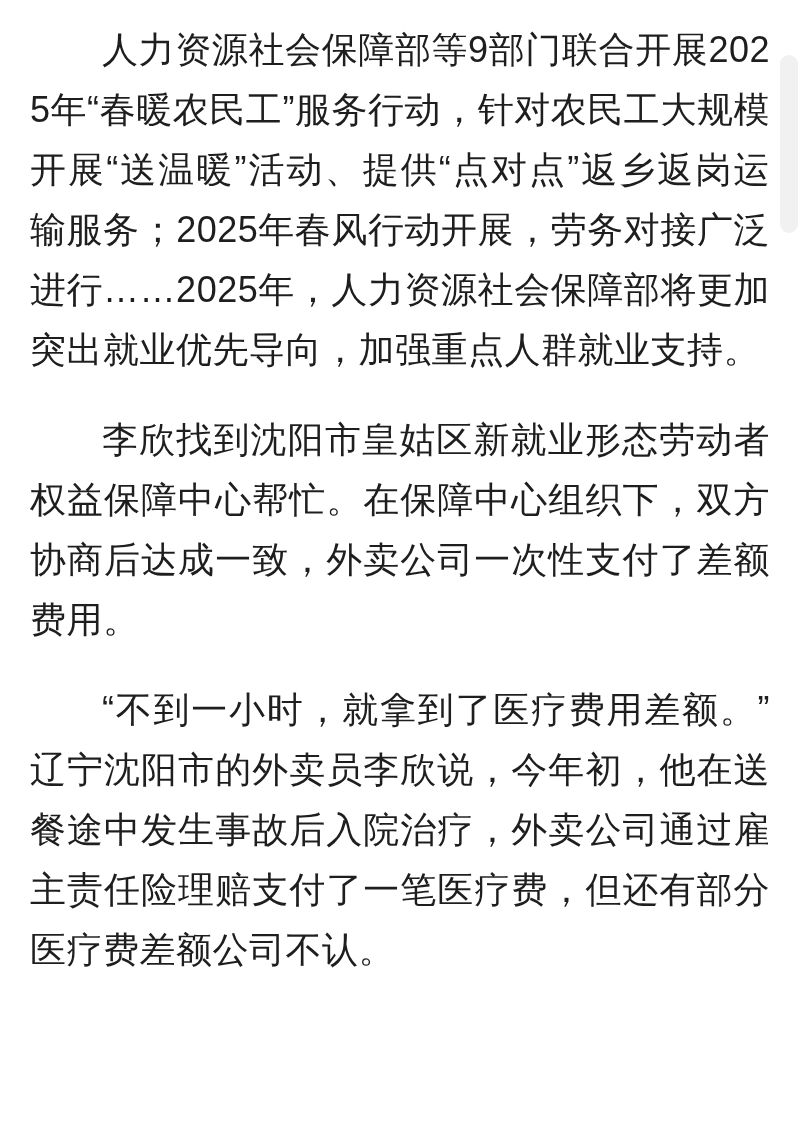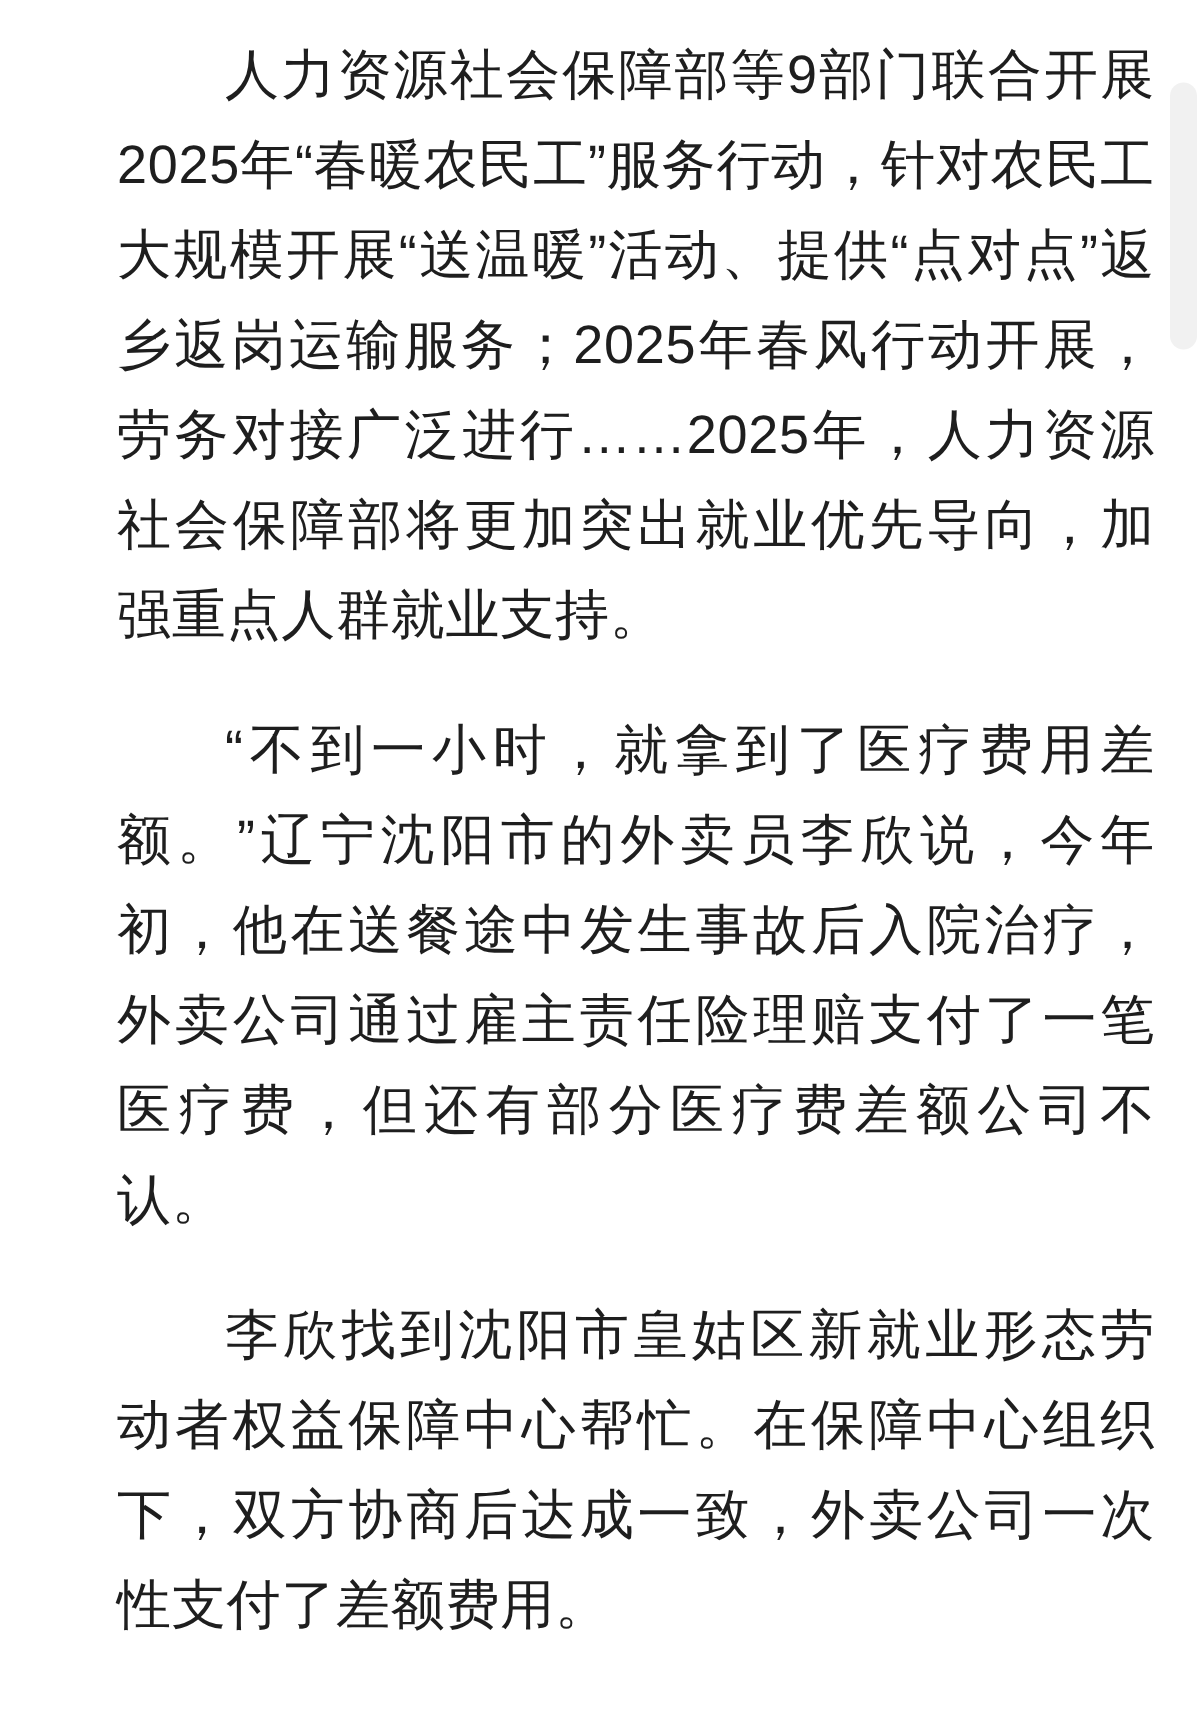--- a/index.html
+++ b/index.html
@@ -9,21 +9,20 @@
     background: #ffffff;
     font-family: "Liberation Sans", "DejaVu Sans", sans-serif;
   }
 
   .page {
     position: relative;
     width: 800px;
     height: 1148px;
     background: #ffffff;
     overflow: hidden;
-    padding-left: 48px;
   }
 
   .article-body {
     padding: 20px 30px 0 30px;
   }
 
   .article-body p {
     font-size: 36px;
     line-height: 60px;
     color: #1e1e1e;
@@ -47,19 +46,19 @@
     border-radius: 9px;
   }
 </style>
 </head>
 <body>
 
 <div class="page">
 
   <main class="article-body">
     <p>人力资源社会保障部等9部门联合开展2025年“春暖农民工”服务行动，针对农民工大规模开展“送温暖”活动、提供“点对点”返乡返岗运输服务；2025年春风行动开展，劳务对接广泛进行……2025年，人力资源社会保障部将更加突出就业优先导向，加强重点人群就业支持。</p>
+    <p>李欣找到沈阳市皇姑区新就业形态劳动者权益保障中心帮忙。在保障中心组织下，双方协商后达成一致，外卖公司一次性支付了差额费用。</p>
     <p>“不到一小时，就拿到了医疗费用差额。”辽宁沈阳市的外卖员李欣说，今年初，他在送餐途中发生事故后入院治疗，外卖公司通过雇主责任险理赔支付了一笔医疗费，但还有部分医疗费差额公司不认。</p>
-    <p>李欣找到沈阳市皇姑区新就业形态劳动者权益保障中心帮忙。在保障中心组织下，双方协商后达成一致，外卖公司一次性支付了差额费用。</p>
   </main>
 
   <div class="scrollbar-thumb"></div>
 
 </div>
 
 </body></html>

